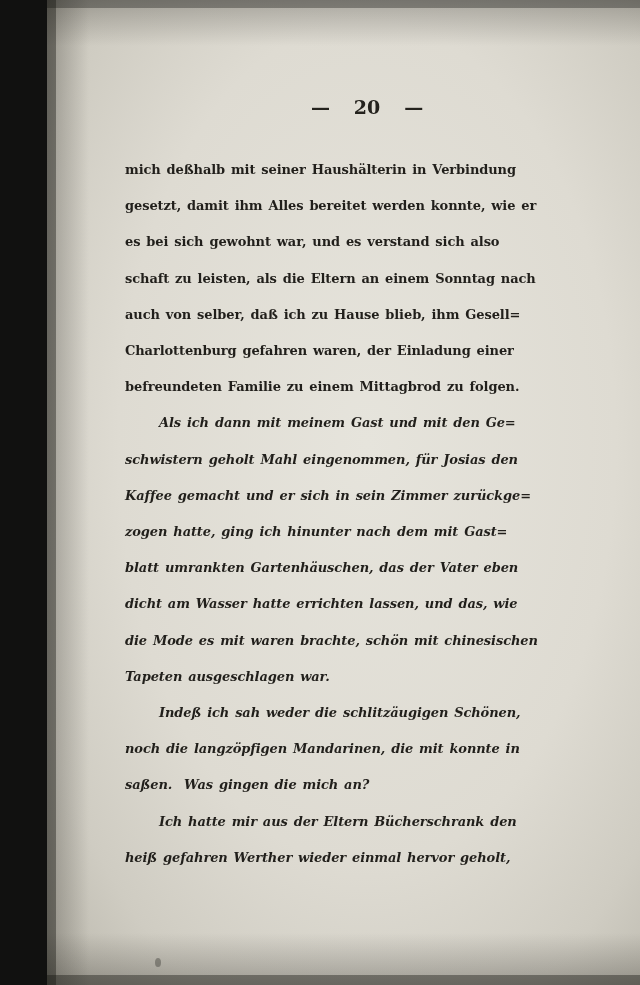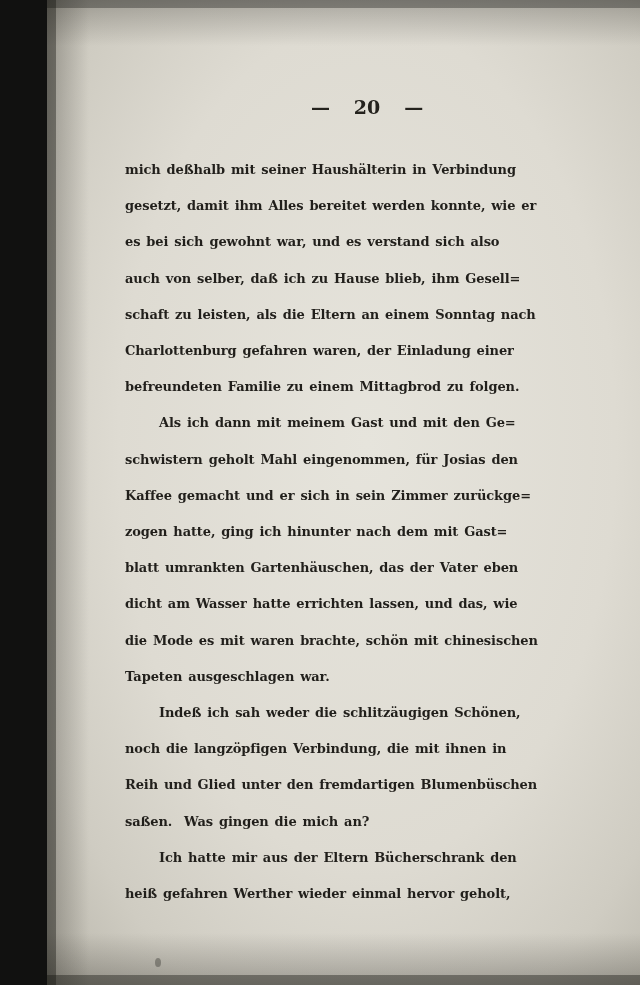--- a/index.html
+++ b/index.html
@@ -57,20 +57,21 @@
     text-align: justify;
     font-family: "DejaVu Serif", serif;
   }
   .para {
     margin: 0;
     text-align: justify;
     text-align-last: left;
   }
   .para + .para {
     margin-top: 0;
+    font-style: italic;
   }
   .para .line {
     display: block;
     white-space: pre;
   }
   .para .line.indent {
     text-indent: 34px;
   }
   
   .fraktur {
@@ -128,39 +129,38 @@
   <div class="edge-dark-right"></div>
   <div class="edge-dark-bottom"></div>
 
   <div class="content">
     <div class="folio fraktur">—   20   —</div>
     <div class="body-text fraktur" id="body-text">
         <p class="para">
           <span class="line">mich deßhalb mit seiner Haushälterin in Verbindung</span>
           <span class="line">gesetzt, damit ihm Alles bereitet werden konnte, wie er</span>
           <span class="line">es bei sich gewohnt war, und es verstand sich also</span>
+          <span class="line">schaft zu leisten, als die Eltern an einem Sonntag nach</span>
           <span class="line">auch von selber, daß ich zu Hause blieb, ihm Gesell=</span>
-          <span class="line">schaft zu leisten, als die Eltern an einem Sonntag nach</span>
           <span class="line">Charlottenburg gefahren waren, der Einladung einer</span>
           <span class="line">befreundeten Familie zu einem Mittagbrod zu folgen.</span>
         </p>
         <p class="para">
           <span class="line indent">Als ich dann mit meinem Gast und mit den Ge=</span>
           <span class="line">schwistern geholt Mahl eingenommen, für Josias den</span>
           <span class="line">Kaffee gemacht und er sich in sein Zimmer zurückge=</span>
           <span class="line">zogen hatte, ging ich hinunter nach dem mit Gast=</span>
           <span class="line">blatt umrankten Gartenhäuschen, das der Vater eben</span>
           <span class="line">dicht am Wasser hatte errichten lassen, und das, wie</span>
           <span class="line">die Mode es mit waren brachte, schön mit chinesischen</span>
           <span class="line">Tapeten ausgeschlagen war.</span>
         </p>
         <p class="para">
           <span class="line indent">Indeß ich sah weder die schlitzäugigen Schönen,</span>
-          <span class="line">noch die langzöpfigen Verbindung, die mit ihnen in</span>
-          <span class="line">Reih und Glied unter den fremdartigen Blumenbüschen</span>
+          <span class="line">noch die langzöpfigen Mandarinen, die mit konnte in</span>
           <span class="line">saßen.  Was gingen die mich an?</span>
         </p>
         <p class="para">
           <span class="line indent">Ich hatte mir aus der Eltern Bücherschrank den</span>
           <span class="line">heiß gefahren Werther wieder einmal hervor geholt,</span>
         </p>
       </div>
   </div>
 
   <div class="smudge-bl"></div>

